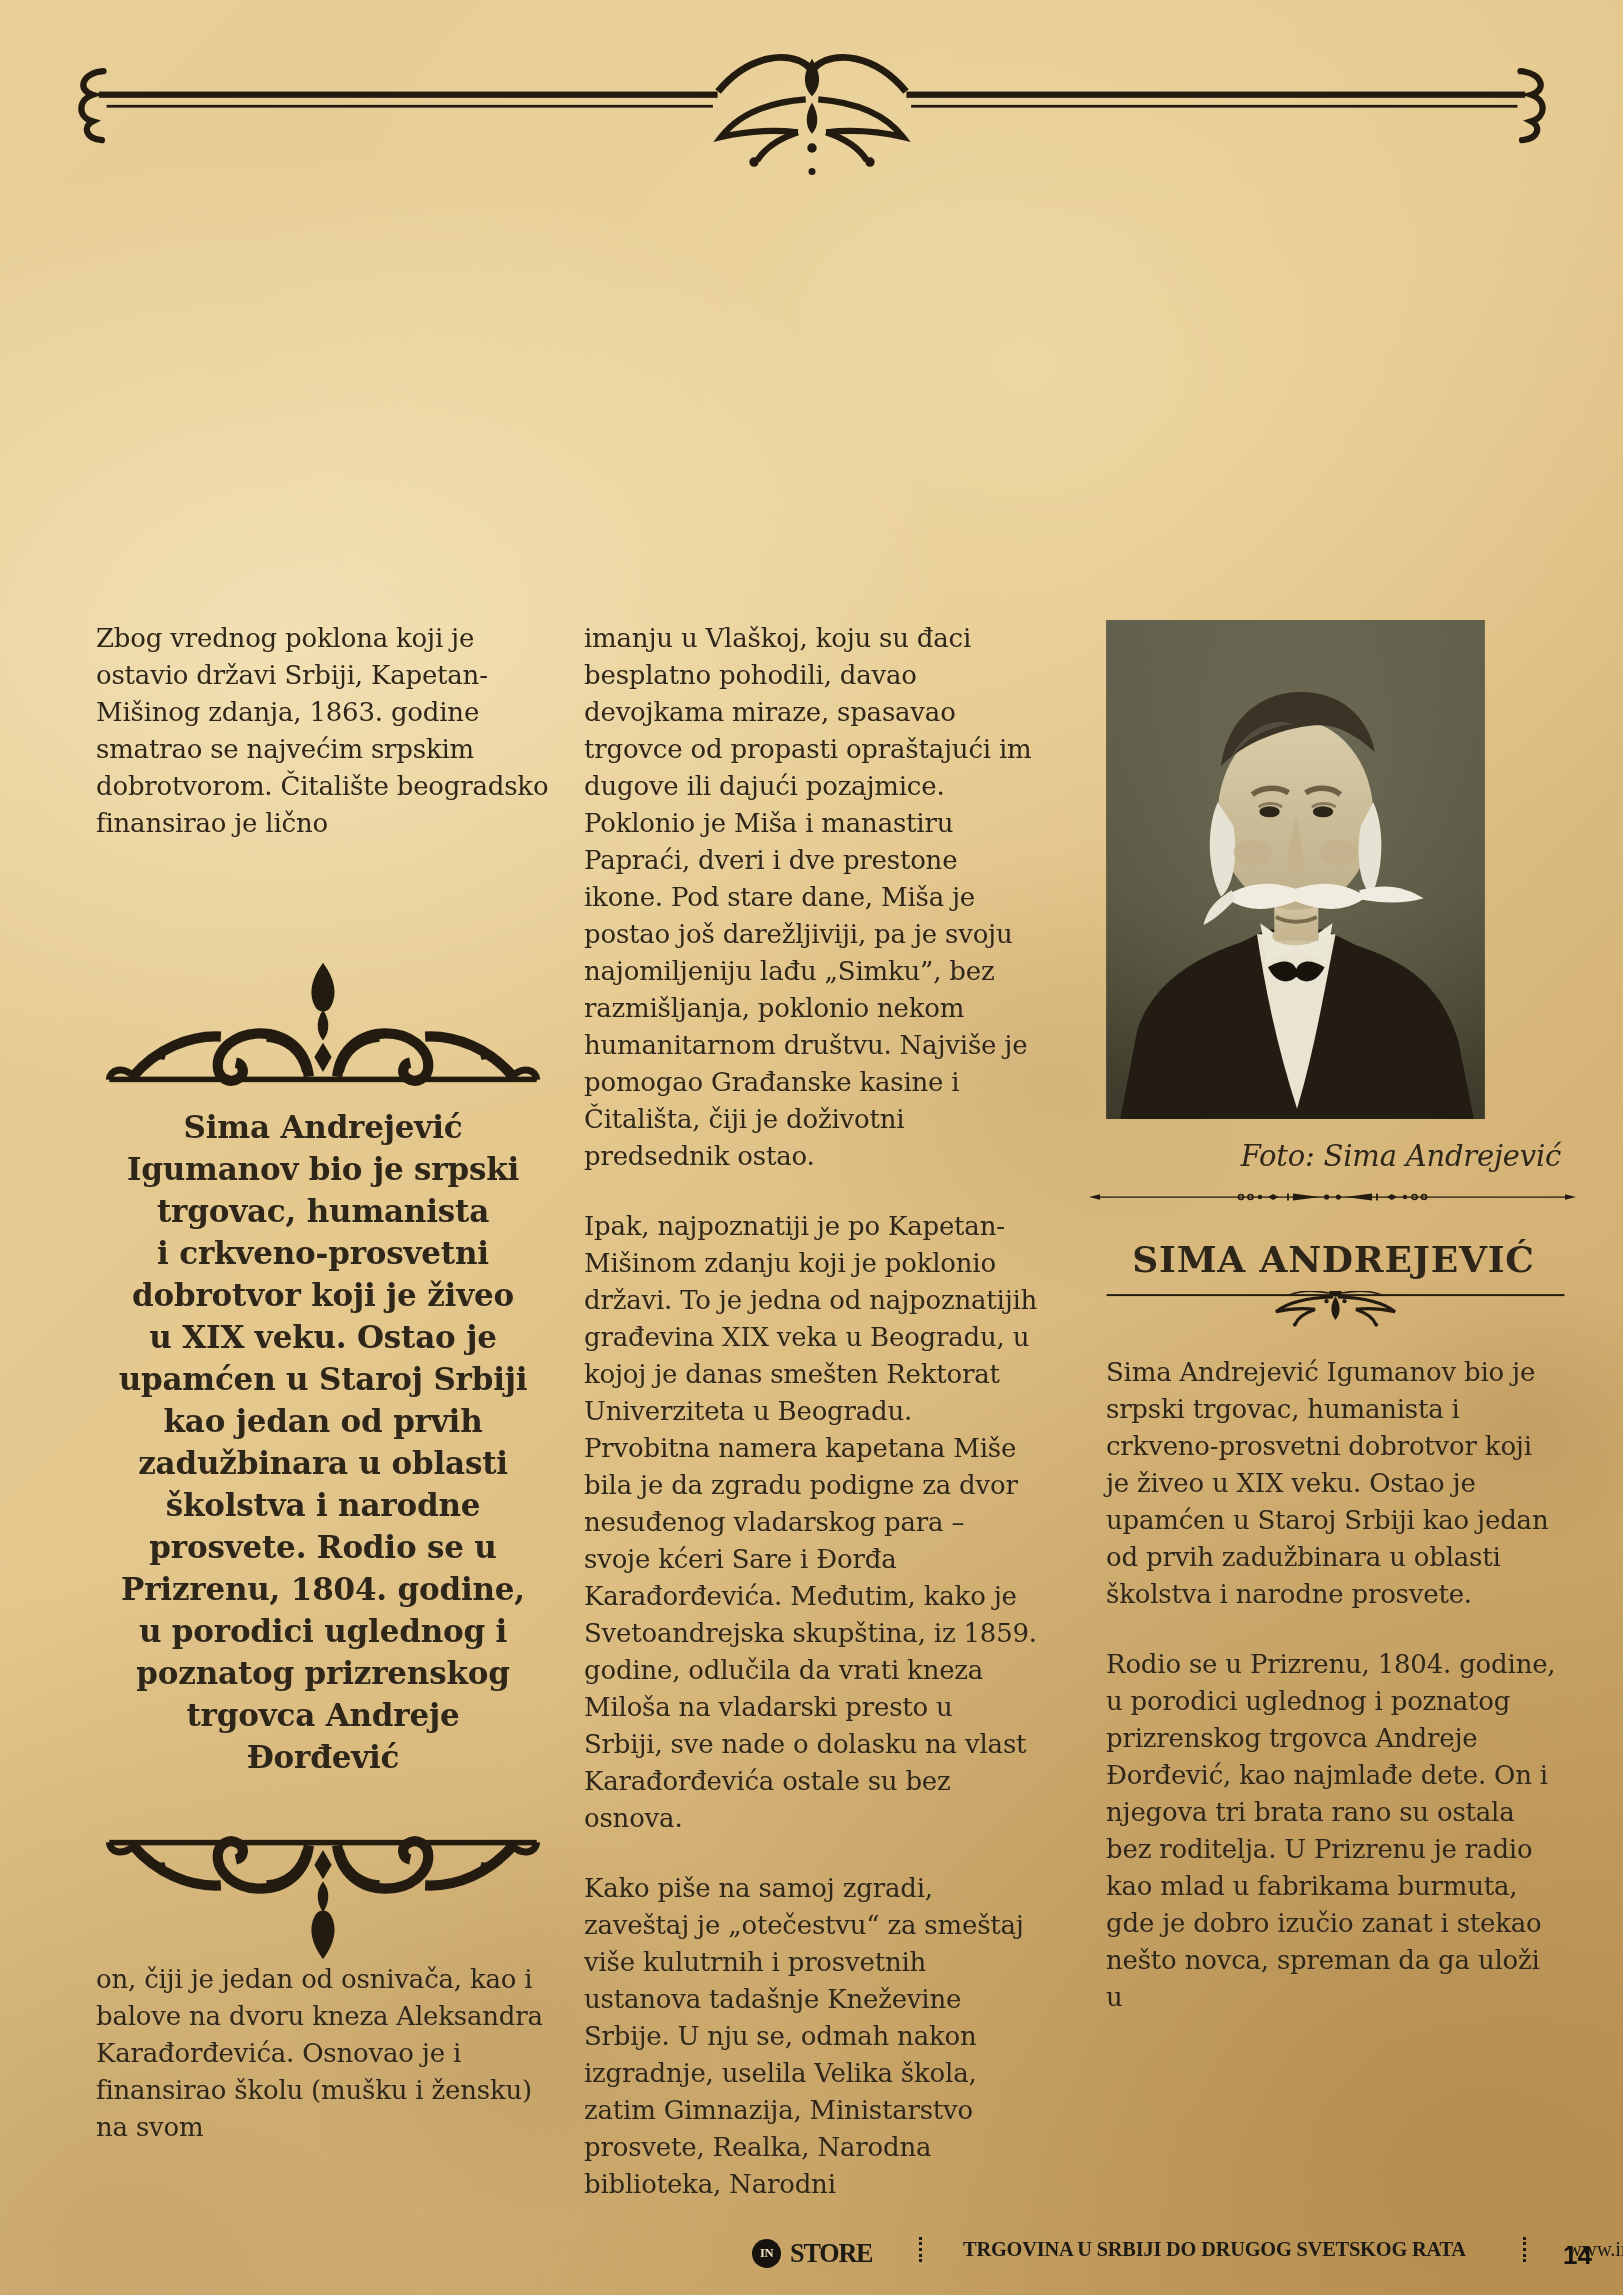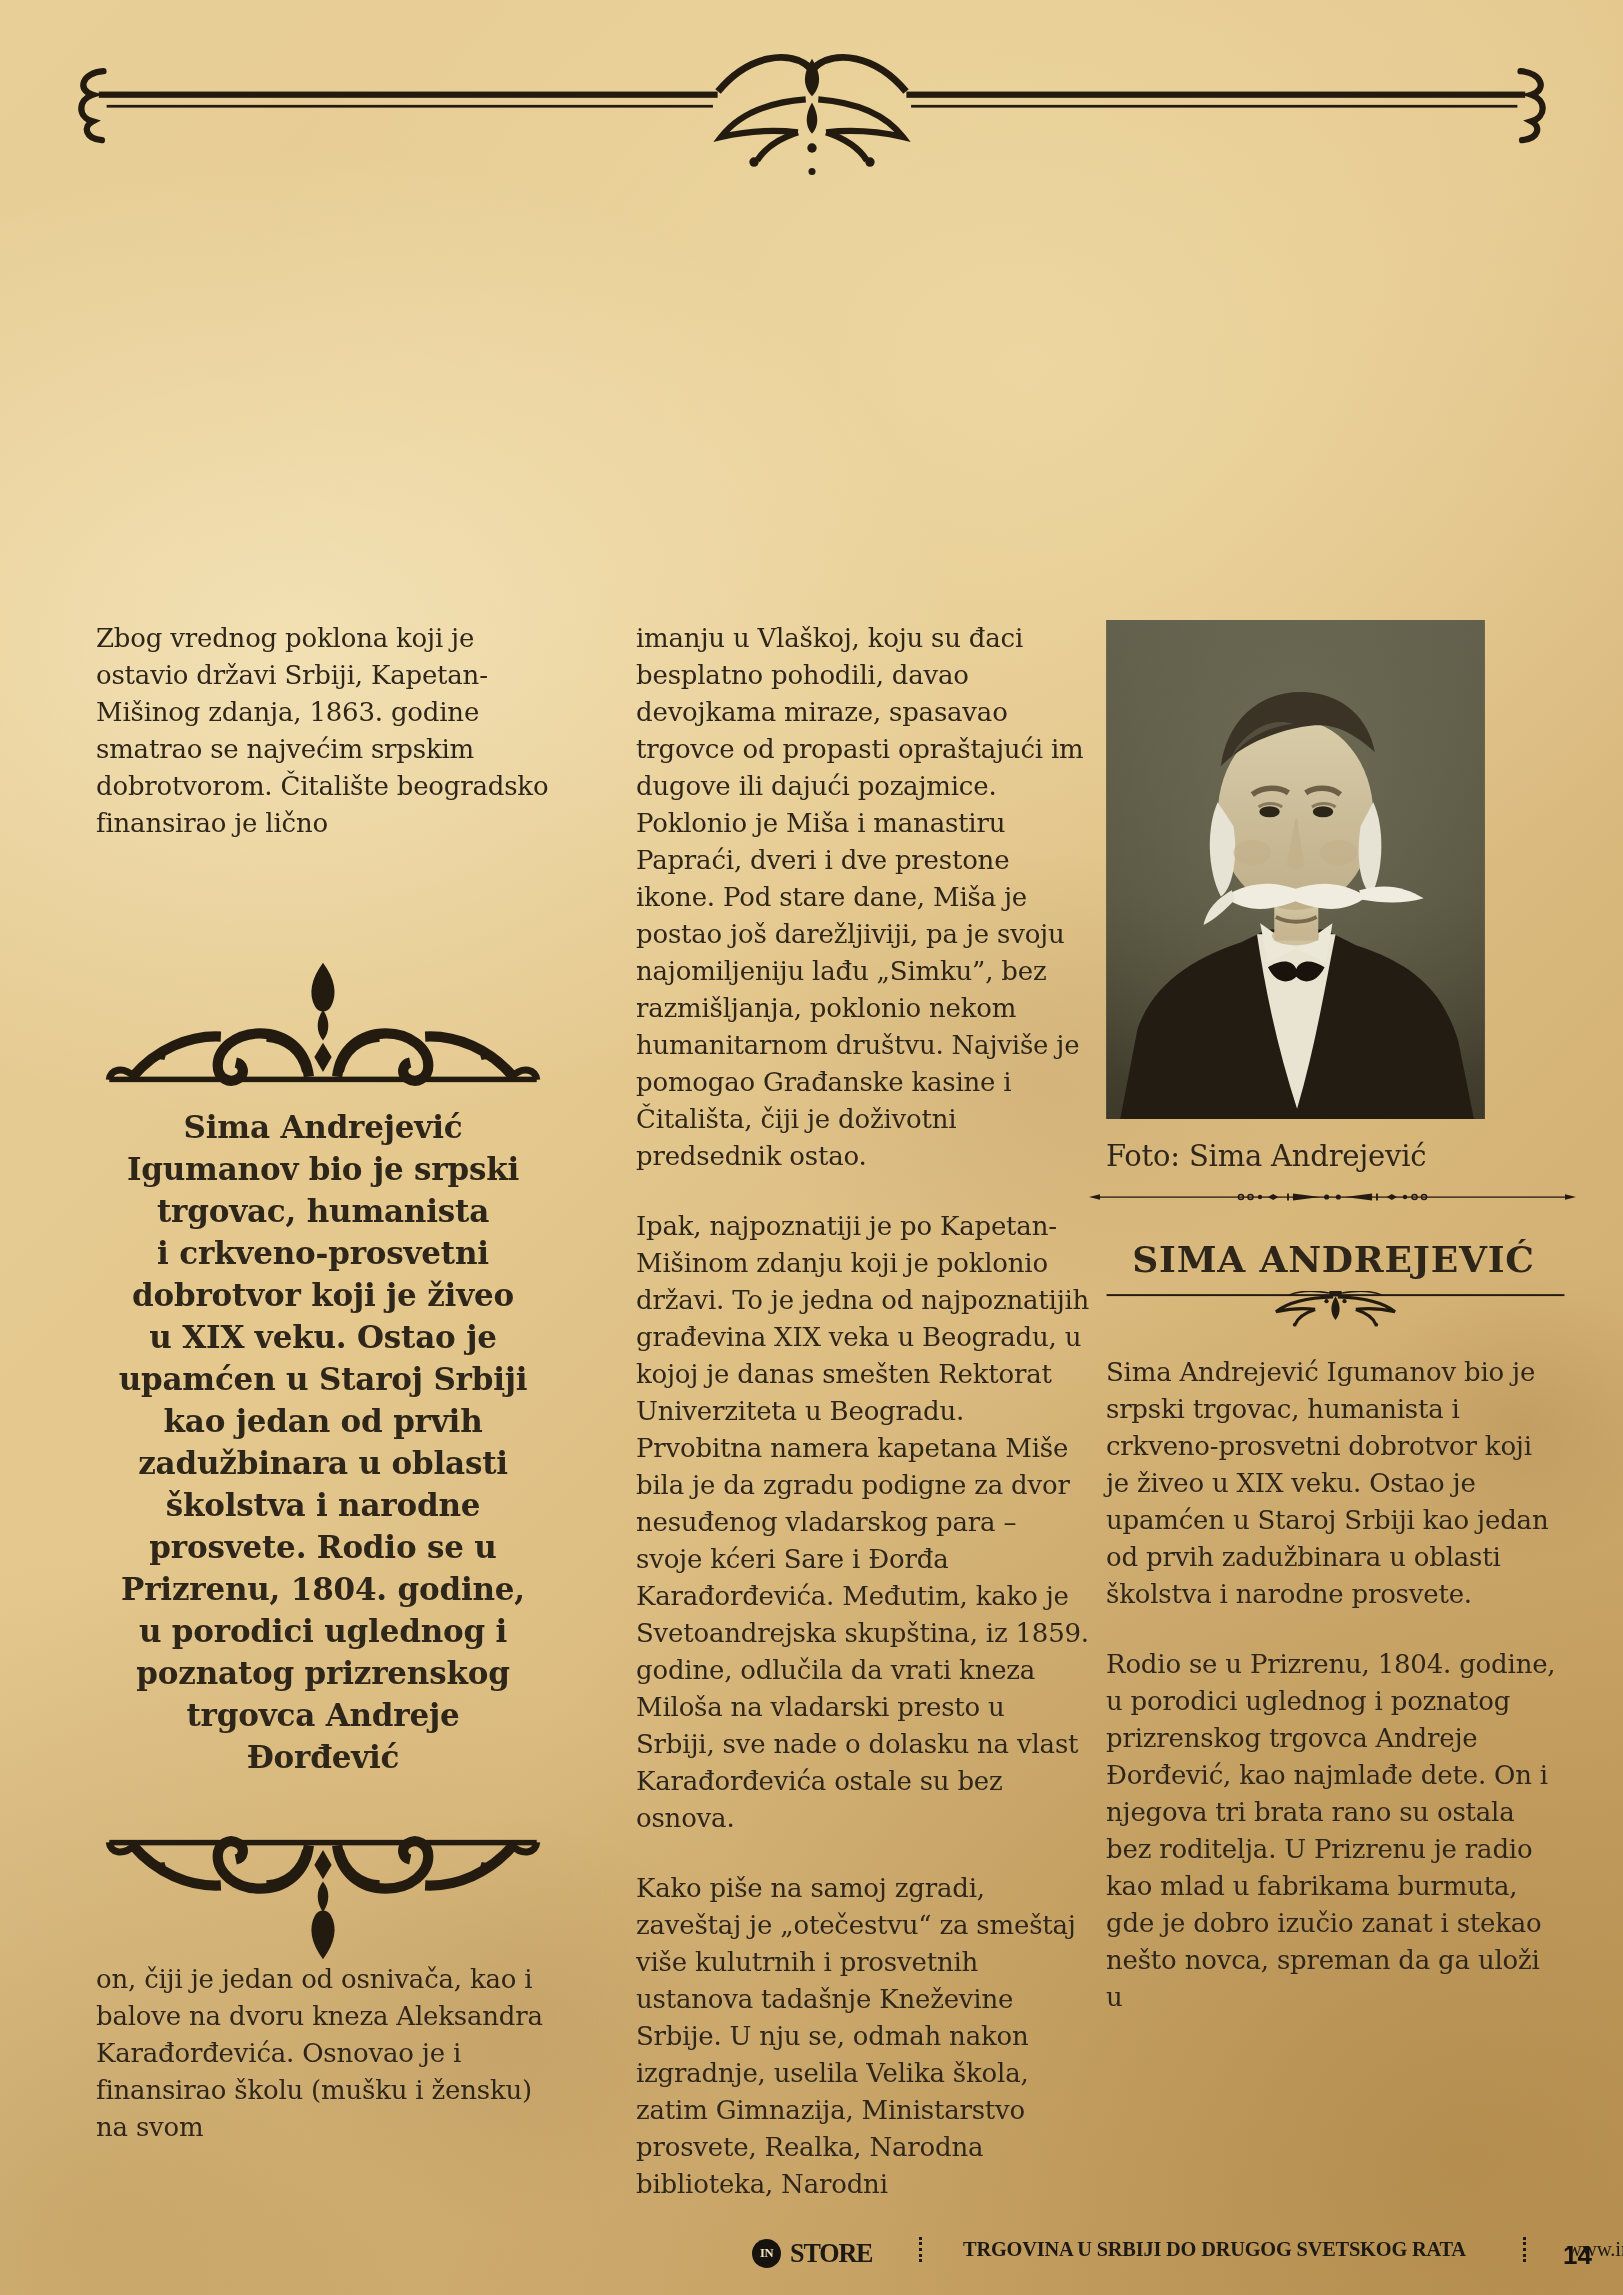--- a/index.html
+++ b/index.html
@@ -17,42 +17,42 @@
       radial-gradient(942px 707px at 18% 28%, rgba(255,246,214,.50), rgba(255,246,214,0) 70%),
       radial-gradient(1099px 864px at 62% 16%, rgba(247,230,182,.45), rgba(247,230,182,0) 72%),
       radial-gradient(1335px 1178px at 88% 94%, rgba(140,100,40,.38), rgba(140,100,40,0) 78%),
       radial-gradient(1021px 942px at 6% 97%, rgba(150,110,50,.26), rgba(150,110,50,0) 72%),
       linear-gradient(135deg, #e8cf98 0%, #e4c88e 42%, #d6b478 68%, #c9a261 100%);
     padding-left: 32px;
   }
   .col{position:absolute;font-size:26px;line-height:37px;letter-spacing:-0.2px;}
   .col p{margin:0 0 33px 0;}
   .col-left{left:96px;top:620px;width:454px;}
-  .col-mid{left:636px;top:620px;width:454px;}
+  .col-mid{left:584px;top:620px;width:454px;}
   .col-right{left:1106px;top:620px;width:455px;}
 
   .pull-quote{
     font-weight:bold;font-size:31px;line-height:42px;text-align:center;
     white-space:pre-line;letter-spacing:-0.2px;margin:0;
   }
   .ornament{display:block;margin:0 auto;}
   .ornament-flipped{transform:scaleY(-1);}
   .crown-wrap{margin-top:119px;}
   .quote-wrap{margin-top:19px;}
   .crown-bottom-wrap{margin-top:57px;}
   .after-quote{margin-top:61px;}
 
   .top-ornament{position:absolute;left:64px;top:43px;}
 
   .photo{
     position:relative;width:379px;height:499px;margin:0 0 0 0;
   }
   .photo svg{display:block;}
   .photo-caption{
-    margin-top:20.4px;text-align:left;font-size:29px;line-height:35px;
+    margin-top:20.4px;text-align:right;font-style:italic;font-size:29px;line-height:35px;
   }
   .caption-divider{margin-top:12.6px;margin-left:-17.3px;}
   .right-p1{margin-top:66px !important;}
   .right-heading{
     margin:30px 0 0 0;text-align:center;font-size:36px;font-weight:bold;
     letter-spacing:0.8px;line-height:44px;
   }
   .heading-divider{margin-top:9.4px;}
   .right-p2{margin-top:27px !important;}
 

